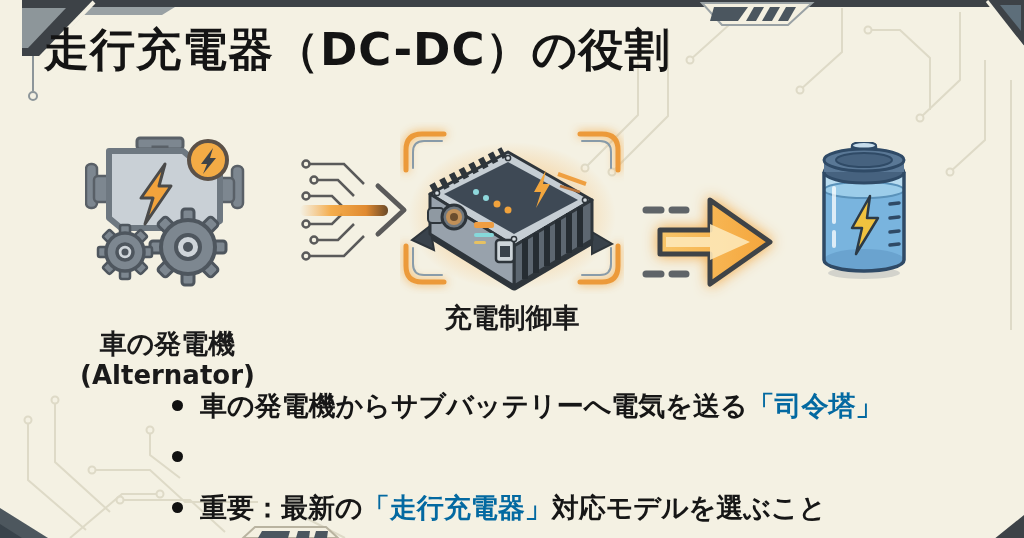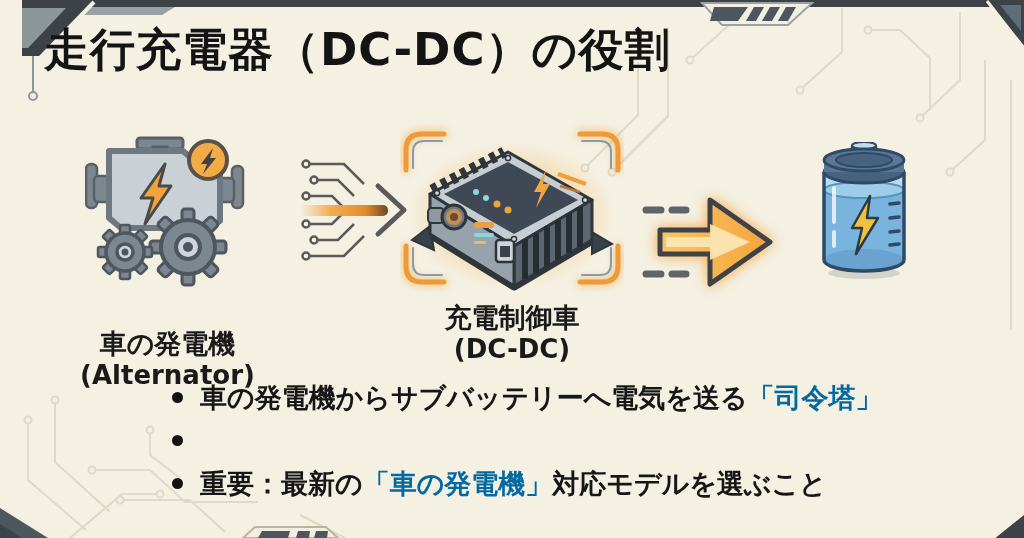--- a/index.html
+++ b/index.html
@@ -14,21 +14,21 @@
     position:absolute;left:44px;top:20px;
     font-size:45px;font-weight:800;color:#141414;letter-spacing:1px;white-space:nowrap;
   }
   .node-icon{position:absolute;}
   .node-label{
     position:absolute;text-align:center;color:#1a1a1a;font-weight:800;line-height:1.18;
   }
   .node-label .main{font-size:27px;display:block;}
   .node-label .sub{font-size:26px;display:block;}
   .bullets{position:absolute;left:172px;top:376px;width:760px;}
-  .bullet-line{display:flex;align-items:center;height:43px;font-size:27px;font-weight:800;color:#161616;white-space:nowrap;}
+  .bullet-line{display:flex;align-items:center;height:43px;font-size:27px;font-weight:800;color:#161616;white-space:nowrap;margin-top:8px;}
   .bullet-dot{width:11px;height:11px;border-radius:50%;background:#111;margin-right:17px;flex:0 0 auto;}
   .hl{color:#0369a1;}
   svg{display:block;}
 </style>
 </head>
 <body>
 
 <div class="canvas">
 
   <svg class="deco-layer" viewBox="0 0 1024 538">
@@ -297,36 +297,35 @@
     <ellipse cx="52" cy="18" rx="40" ry="11" fill="#5a7896" stroke="#2f4a66" stroke-width="3"></ellipse>
     <ellipse cx="52" cy="18" rx="28" ry="7" fill="#46627f" stroke="#2f4a66" stroke-width="2"></ellipse>
   </svg>
 
   <div class="node-label" style="left:55px;top:296px;width:225px;margin-top:32px;">
     <span class="main">車の発電機</span>
     <span class="sub">(Alternator)</span>
   </div>
   <div class="node-label" style="left:400px;top:302px;width:224px;">
     <span class="main">充電制御車</span>
-    <span class="sub">(DC-DC)</span>
   </div>
 
   <div class="bullets">
     <div class="bullet-line">
       <span class="bullet-dot"></span>
       <span>車の発電機からサブバッテリーへ電気を送る</span>
         <span class="hl">「司令塔」</span>
         <span></span>
     </div>
     <div class="bullet-line">
       <span class="bullet-dot"></span>
         <span class="hl"></span>
         <span></span>
     </div>
     <div class="bullet-line">
       <span class="bullet-dot"></span>
       <span>重要：最新の</span>
-        <span class="hl">「車の発電機」</span>
+        <span class="hl">「走行充電器」</span>
         <span>対応モデルを選ぶこと</span>
     </div>
   </div>
 
 </div>
 
 </body></html>

